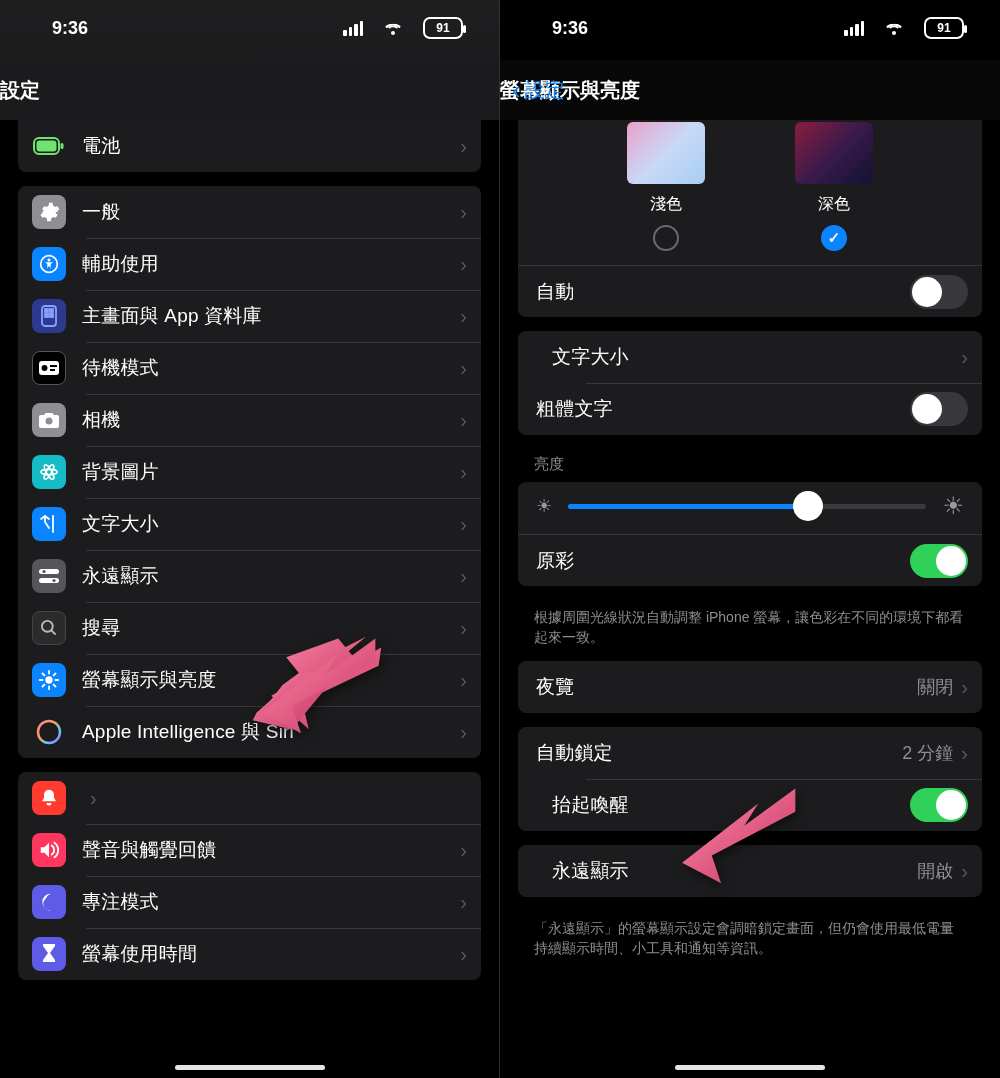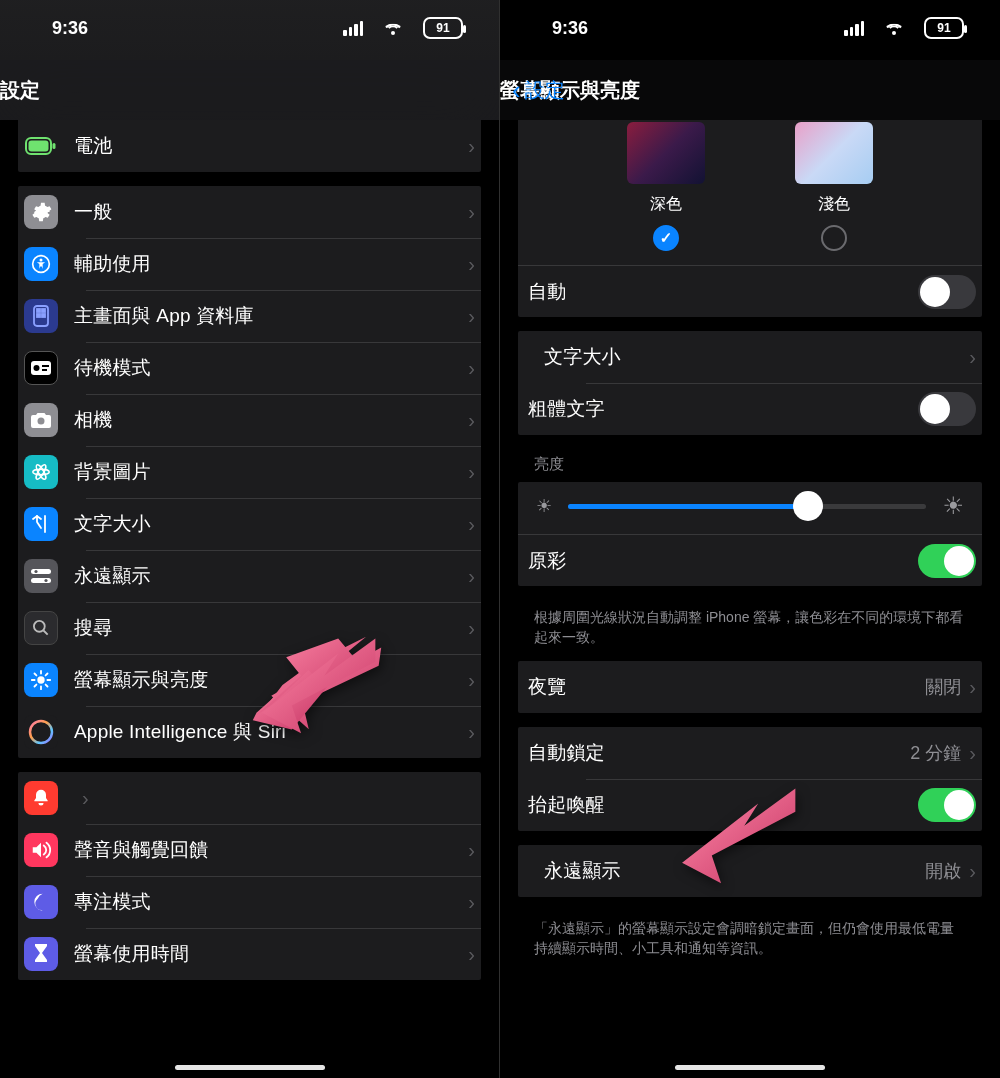--- a/index.html
+++ b/index.html
@@ -34,23 +34,23 @@
   .batt{border:2px solid #fff;border-radius:7px;width:40px;height:22px;display:flex;align-items:center;justify-content:center;font-size:12px;font-weight:700;position:relative}
   .batt::after{content:"";position:absolute;right:-5px;top:6px;width:3px;height:8px;background:#fff;border-radius:2px}
   
   .navbar{position:absolute;top:60px;left:0;right:0;height:60px;display:flex;align-items:center;justify-content:flex-start;z-index:30;background:rgba(28,28,30,0.6);backdrop-filter:blur(30px)}
   .navtitle{font-size:20px;font-weight:600}
   .back{position:absolute;left:12px;display:flex;align-items:center;color:var(--accent);font-size:20px;gap:4px;font-weight:400}
   .back .chev{font-size:26px;line-height:1}
   .phone.left .navbar{background:rgba(28,28,30,0.65)}
   .phone.left .blur-top{position:absolute;top:0;left:0;right:0;height:120px;background:linear-gradient(#242426,#1e1e20);opacity:0.85;z-index:20}
   .scroller{position:absolute;top:0;left:0;right:0;bottom:0;padding-top:120px;overflow:hidden}
-  .group{margin:14px 18px;background:var(--group);border-radius:2px;overflow:hidden}
+  .group{margin:14px 18px;background:var(--group);border-radius:8px;overflow:hidden}
   .group.first-left{margin-top:0;border-top-left-radius:0;border-top-right-radius:0}
-  .row{display:flex;align-items:center;min-height:52px;padding:8px 6px;position:relative}
+  .row{display:flex;align-items:center;min-height:52px;padding:8px 14px;position:relative}
   .row+.row{border-top:0.8px solid var(--sep)}
   .row+.row::before{content:"";position:absolute;top:-0.4px;left:68px;right:0;height:0.8px;background:var(--sep)}
   .row+.row{border-top:none}
   .icon{width:34px;height:34px;border-radius:8px;display:flex;align-items:center;justify-content:center;margin-right:16px;flex-shrink:0}
   .label{flex:1;font-size:19px;letter-spacing:0.2px}
   .chev-r{color:#5a5a5e;font-size:20px;margin-left:8px}
   .value{color:var(--sub);font-size:18px}
   
   .toggle{width:58px;height:34px;border-radius:20px;background:#39393d;position:relative}
   .toggle.on{background:var(--green)}
@@ -339,30 +339,30 @@
         <span>設定</span>
       </div>
       <span class="navtitle">螢幕顯示與亮度</span>
     </div>
 
     <div class="scroller">
 
       <div class="group" style="margin-top:0;border-top-left-radius:0;border-top-right-radius:0">
         <div class="appearance">
           <div class="appr">
+            <div class="wall light"></div>
+            <span class="name">淺色</span>
+            <span class="radio"></span>
+          </div>
+          <div class="appr">
             <div class="wall dark"></div>
             <span class="name">深色</span>
             <span class="radio on">
                 <span class="chk">✓</span>
               </span>
-          </div>
-          <div class="appr">
-            <div class="wall light"></div>
-            <span class="name">淺色</span>
-            <span class="radio"></span>
           </div>
         </div>
         <div class="row" style="border-top:0.8px solid var(--sep)">
           <span class="label" style="margin-left:4px">自動</span>
           <span class="toggle">
               <span class="knob"></span>
             </span>
         </div>
       </div>
 
@@ -406,21 +406,21 @@
         </div>
       </div>
 
       <div class="group">
         <div class="row">
           <span class="label" style="margin-left:4px">自動鎖定</span>
           <span class="value">2 分鐘</span>
           <span class="chev-r">›</span>
         </div>
         <div class="row">
-          <span class="label" style="margin-left:4px">抬起喚醒</span>
+          <span class="label" style="margin-left:20px">抬起喚醒</span>
           <span class="toggle on">
               <span class="knob"></span>
             </span>
         </div>
       </div>
 
       <div class="group">
         <div class="row">
           <span class="label" style="margin-left:20px">永遠顯示</span>
           <span class="value">開啟</span>

